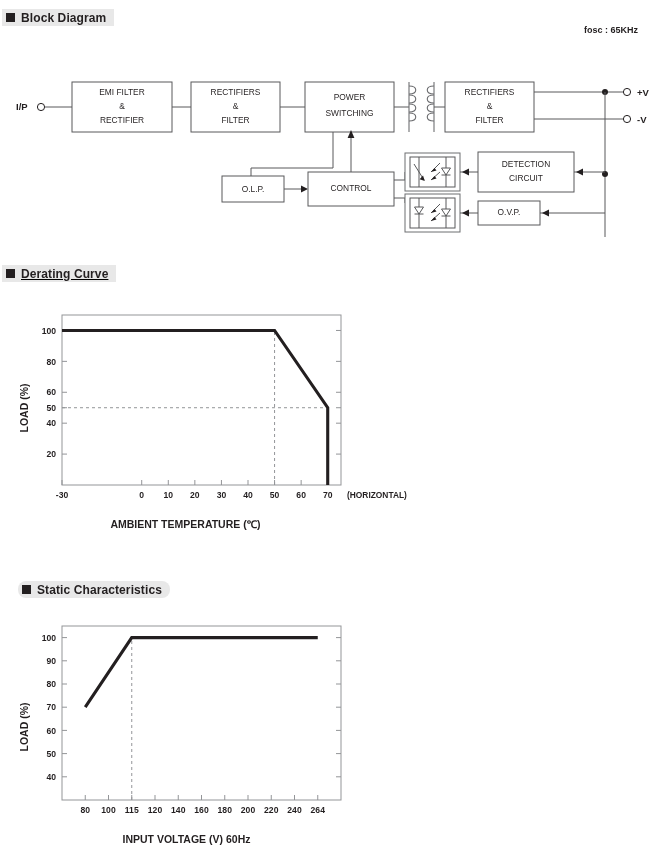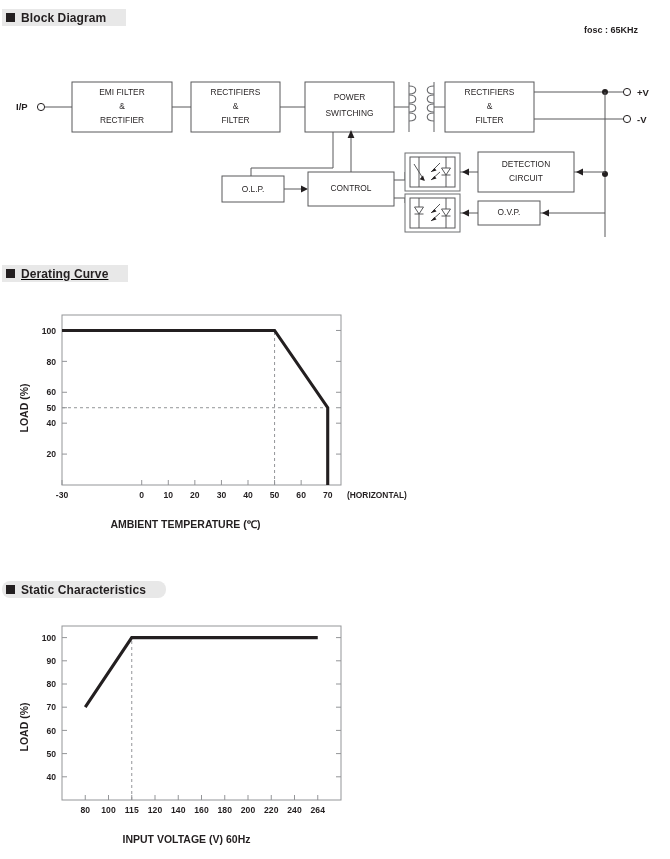--- a/index.html
+++ b/index.html
@@ -9,21 +9,21 @@
     font-family: "Liberation Sans", sans-serif;
   }
   body { width: 670px; height: 859px; position: relative; overflow: hidden; }
 
   .section-header {
     position: absolute;
     background: #e8e8e8;
     height: 17px;
     display: flex;
     align-items: center;
-    padding: 0 20px 0 4px;
+    padding: 0 8px 0 4px;
   }
   .section-header .bullet {
     width: 9px; height: 9px;
     background: #231f20;
     margin-right: 6px;
     flex: 0 0 auto;
   }
   .section-header .htext {
     font-size: 12px;
     font-weight: bold;
@@ -257,21 +257,21 @@
     <line x1="341" y1="35.45454545454547" x2="336" y2="35.45454545454547" class="tick"></line>
     <text x="56" y="38.65454545454547" class="ticklbl right">100</text>
     <line x1="274.57142857142856" y1="190" x2="274.57142857142856" y2="35.45454545454547" class="dashline"></line>
     <line x1="62" y1="112.72727272727273" x2="327.7142857142857" y2="112.72727272727273" class="dashline"></line>
     <polyline points="62,35.45454545454547 274.57142857142856,35.45454545454547 327.7142857142857,112.72727272727273 327.7142857142857,190" class="curve"></polyline>
     <text x="347" y="203" class="note">(HORIZONTAL)</text>
     <text x="185.5" y="233" class="axlbl">AMBIENT TEMPERATURE (℃)</text>
     <text x="28" y="113" class="axlbl" transform="rotate(-90 28 113)">LOAD (%)</text>
   </svg>
 
-<div class="section-header" style="left:2px; top:581px;border-radius:8px;">
+<div class="section-header" style="left:18px; top:581px;border-radius:8px;">
   <span class="bullet"></span>
   <span class="htext">Static Characteristics</span>
 </div>
 
 <svg class="svg-abs" id="static-svg" style="left:0px; top:608px;" width="420" height="250" viewBox="0 0 420 250">
     <rect x="62" y="18" width="279" height="174" fill="#ffffff" stroke="#939598" stroke-width="1"></rect>
     <line x1="85.25" y1="192" x2="85.25" y2="187" class="tick"></line>
     <text x="85.25" y="205" class="ticklbl">80</text>
     <line x1="108.5" y1="192" x2="108.5" y2="187" class="tick"></line>
     <text x="108.5" y="205" class="ticklbl">100</text>

